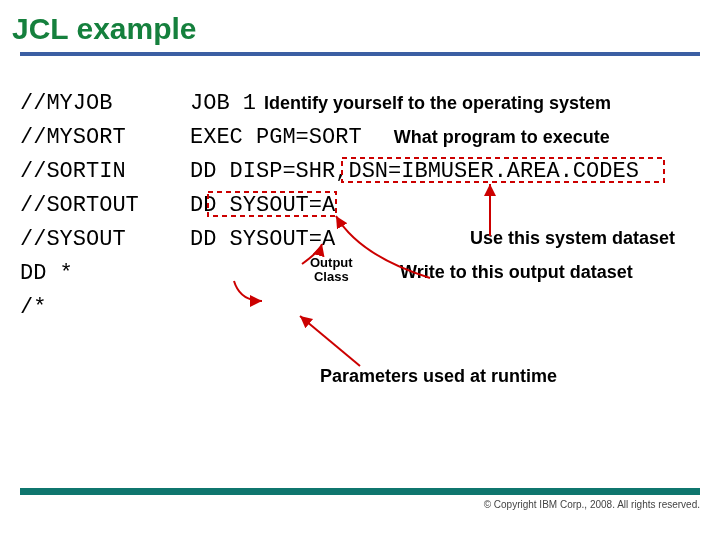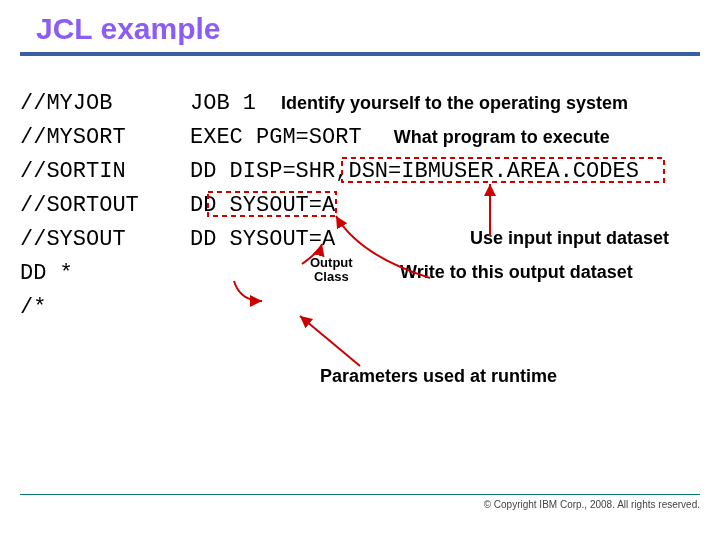--- a/index.html
+++ b/index.html
@@ -7,22 +7,22 @@
     width: 720px;
     height: 540px;
     background: #fff;
     font-family: Arial, Helvetica, sans-serif;
     position: relative;
     overflow: hidden;
   }
   .title {
     font-size: 30px;
     font-weight: bold;
-    color: #8b5cf6;
-    padding: 12px 0 6px 36px;
+    color: #15803d;
+    padding: 12px 0 6px 12px;
   }
   .underline {
     height: 4px;
     background: #3b5fa3;
     margin: 0 20px 30px 20px;
   }
   .content {
     position: relative;
     padding-left: 20px;
   }
@@ -57,39 +57,39 @@
   svg.overlay {
     position: absolute;
     top: 0; left: 0;
     pointer-events: none;
   }
   .footer {
     position: absolute;
     bottom: 30px;
     left: 20px;
     right: 20px;
-    border-top: 1px solid #0f766e;
+    border-top: 7px solid #0f766e;
     padding-top: 4px;
     text-align: right;
     font-size: 10px;
     color: #444;
   }
 </style>
 </head>
 <body>
 
 <div class="title">JCL example</div>
 <div class="underline"></div>
 
 <div class="content">
 
   <div class="line">
     <span class="mono" style="width:170px;">//MYJOB</span>
     <span class="mono">JOB 1</span>
-    <span class="ann" style="margin-left:25px;">Identify yourself to the operating system</span>
+    <span class="ann" style="margin-left:8px;">Identify yourself to the operating system</span>
   </div>
 
   <div class="line">
     <span class="mono" style="width:170px;">//MYSORT</span>
     <span class="mono">EXEC PGM=SORT</span>
     <span class="ann" style="margin-left:32px;">What program to execute</span>
   </div>
 
   <div class="line">
     <span class="mono" style="width:170px;">//SORTIN</span>
@@ -97,21 +97,21 @@
   </div>
 
   <div class="line">
     <span class="mono" style="width:170px;">//SORTOUT</span>
     <span class="mono">DD SYSOUT=A</span>
   </div>
 
   <div class="line">
     <span class="mono" style="width:170px;">//SYSOUT</span>
     <span class="mono">DD SYSOUT=A</span>
-    <span class="ann abs" style="left:450px; top:6px;">Use input input dataset</span>
+    <span class="ann abs" style="left:450px; top:6px;">Use this system dataset</span>
   </div>
 
   <div class="line">
     <span class="mono">DD *</span>
     <div class="abs" style="left:290px; top:0;">
       <div class="ann-small">Output</div>
       <div class="ann-small">Class</div>
     </div>
     <span class="ann abs" style="left:380px; top:6px;">Write to this output dataset</span>
   </div>

